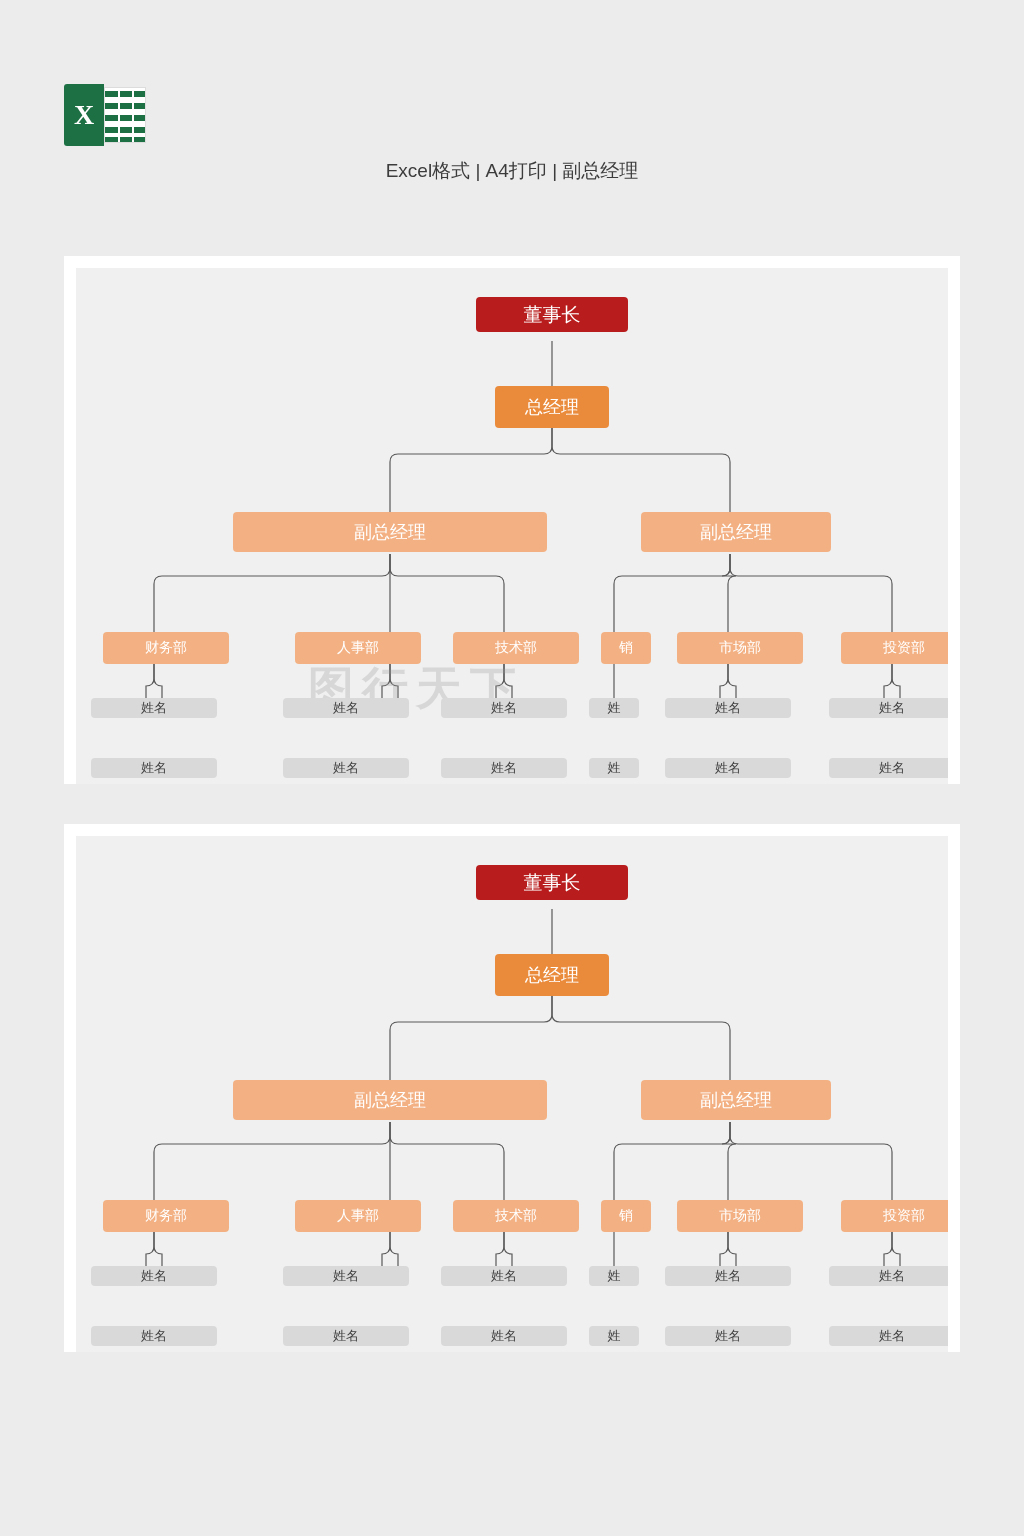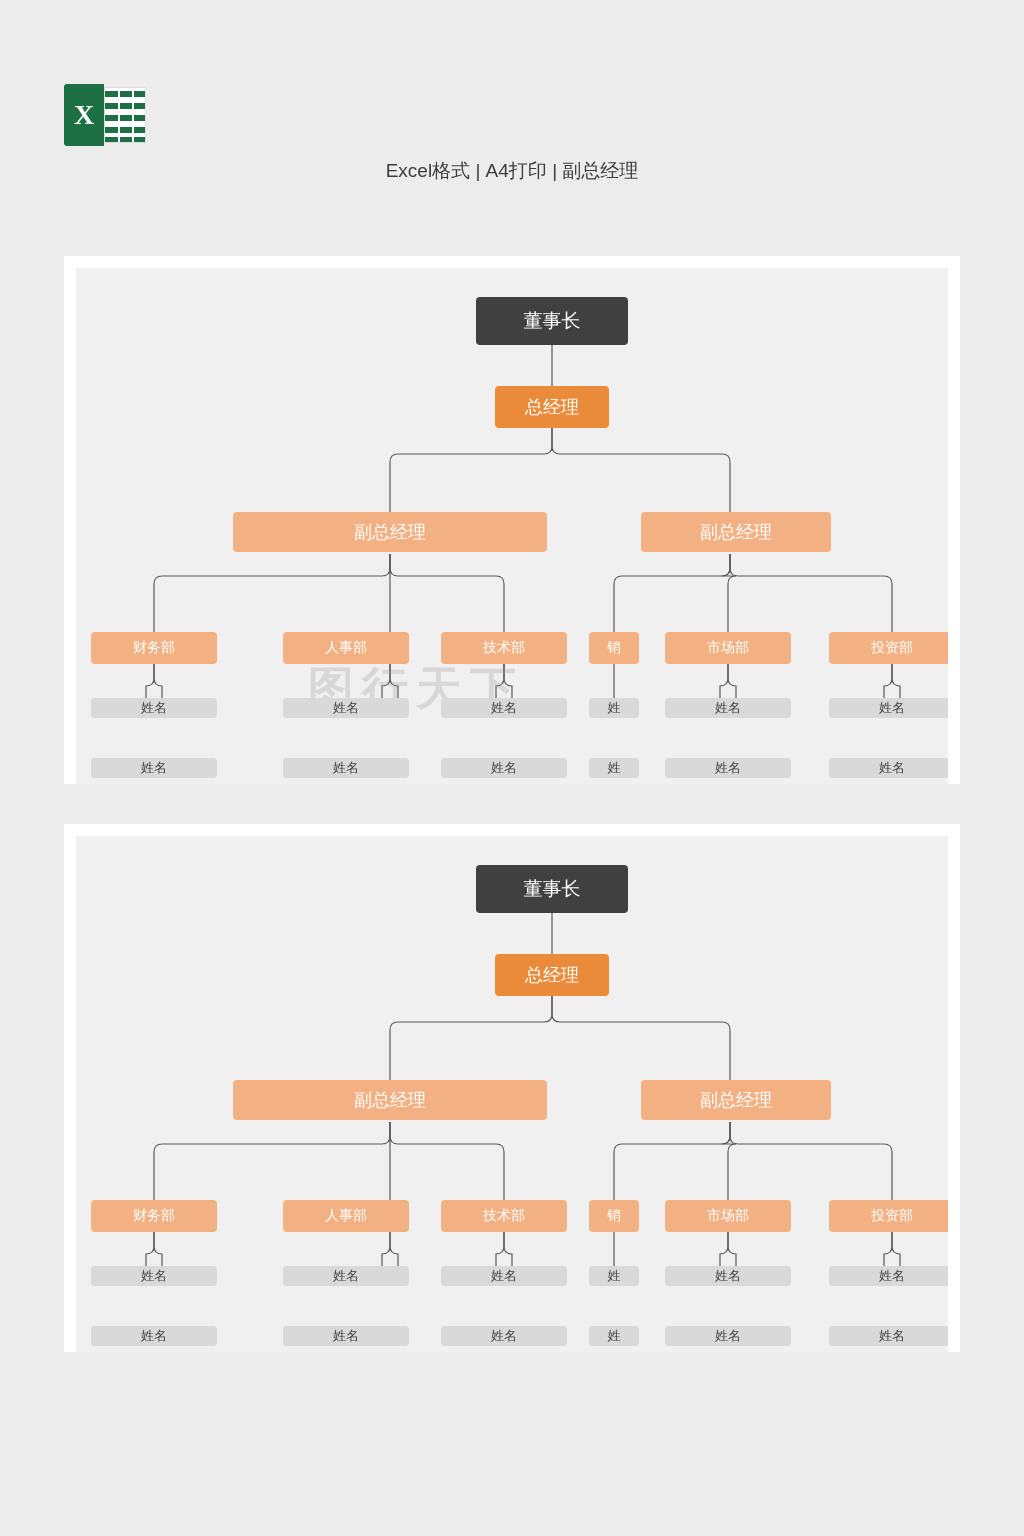--- a/index.html
+++ b/index.html
@@ -65,24 +65,24 @@
 
   
   .node {
     position: absolute;
     display: flex; align-items: center; justify-content: center;
     border-radius: 4px;
     color: #ffffff;
     font-size: 17px;
     white-space: nowrap;
   }
-  .lvl1 { background: #404040; height: 48px; font-size: 19px; }
+  .lvl1 { background: #b91c1c; height: 35px; font-size: 19px; }
   .lvl2 { background: #ea8b3c; height: 42px; font-size: 18px; }
   .lvl3 { background: #f3b183; height: 40px; font-size: 18px; text-align: right; }
-  .lvl4 { background: #f3b183; height: 32px; font-size: 14px; }
+  .lvl4 { background: #f3b183; height: 32px; font-size: 14px; margin-left: 12px; }
   .lvl5 { background: #d9d9d9; height: 20px; font-size: 13px; color: #3f3f3f; }
 
   svg.links { position: absolute; left: 0; top: 0; width: 872px; height: 540px; }
   svg.links path { fill: none; stroke: #595959; stroke-width: 1.2; }
 
   .watermark {
     position: absolute; left: 232px; top: 390px;
     font-size: 46px; font-weight: bold; color: rgba(150,150,150,0.28);
     letter-spacing: 8px; pointer-events: none;
     font-family: "Liberation Serif", serif;

